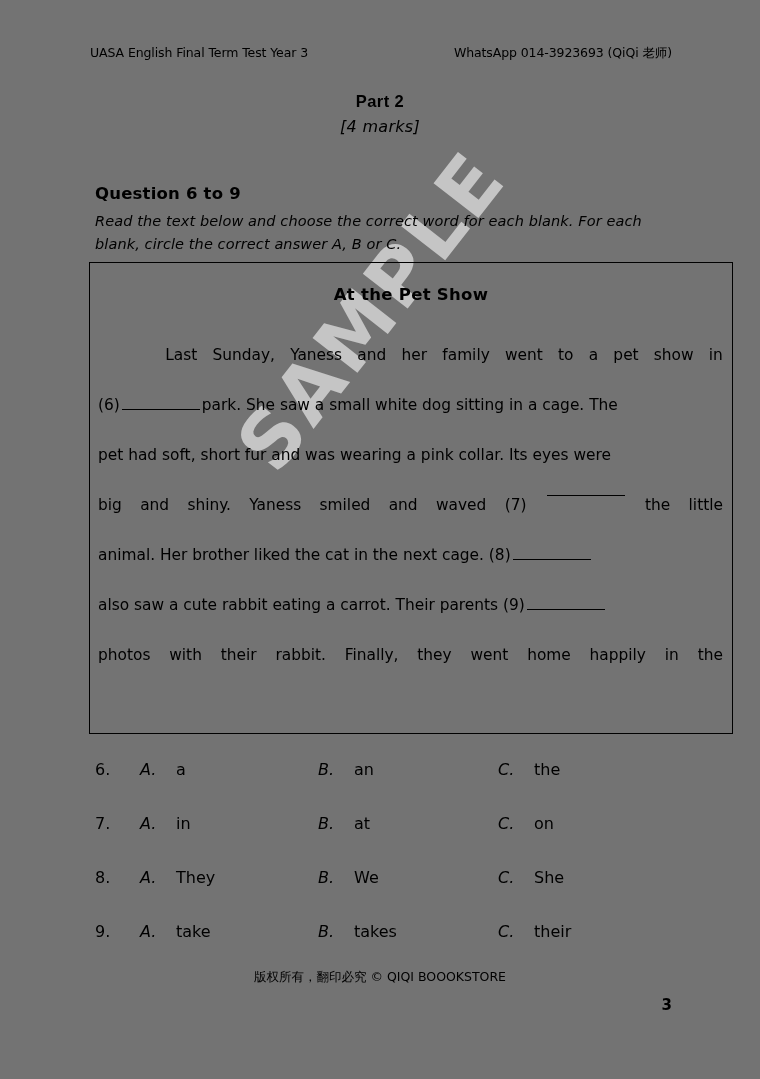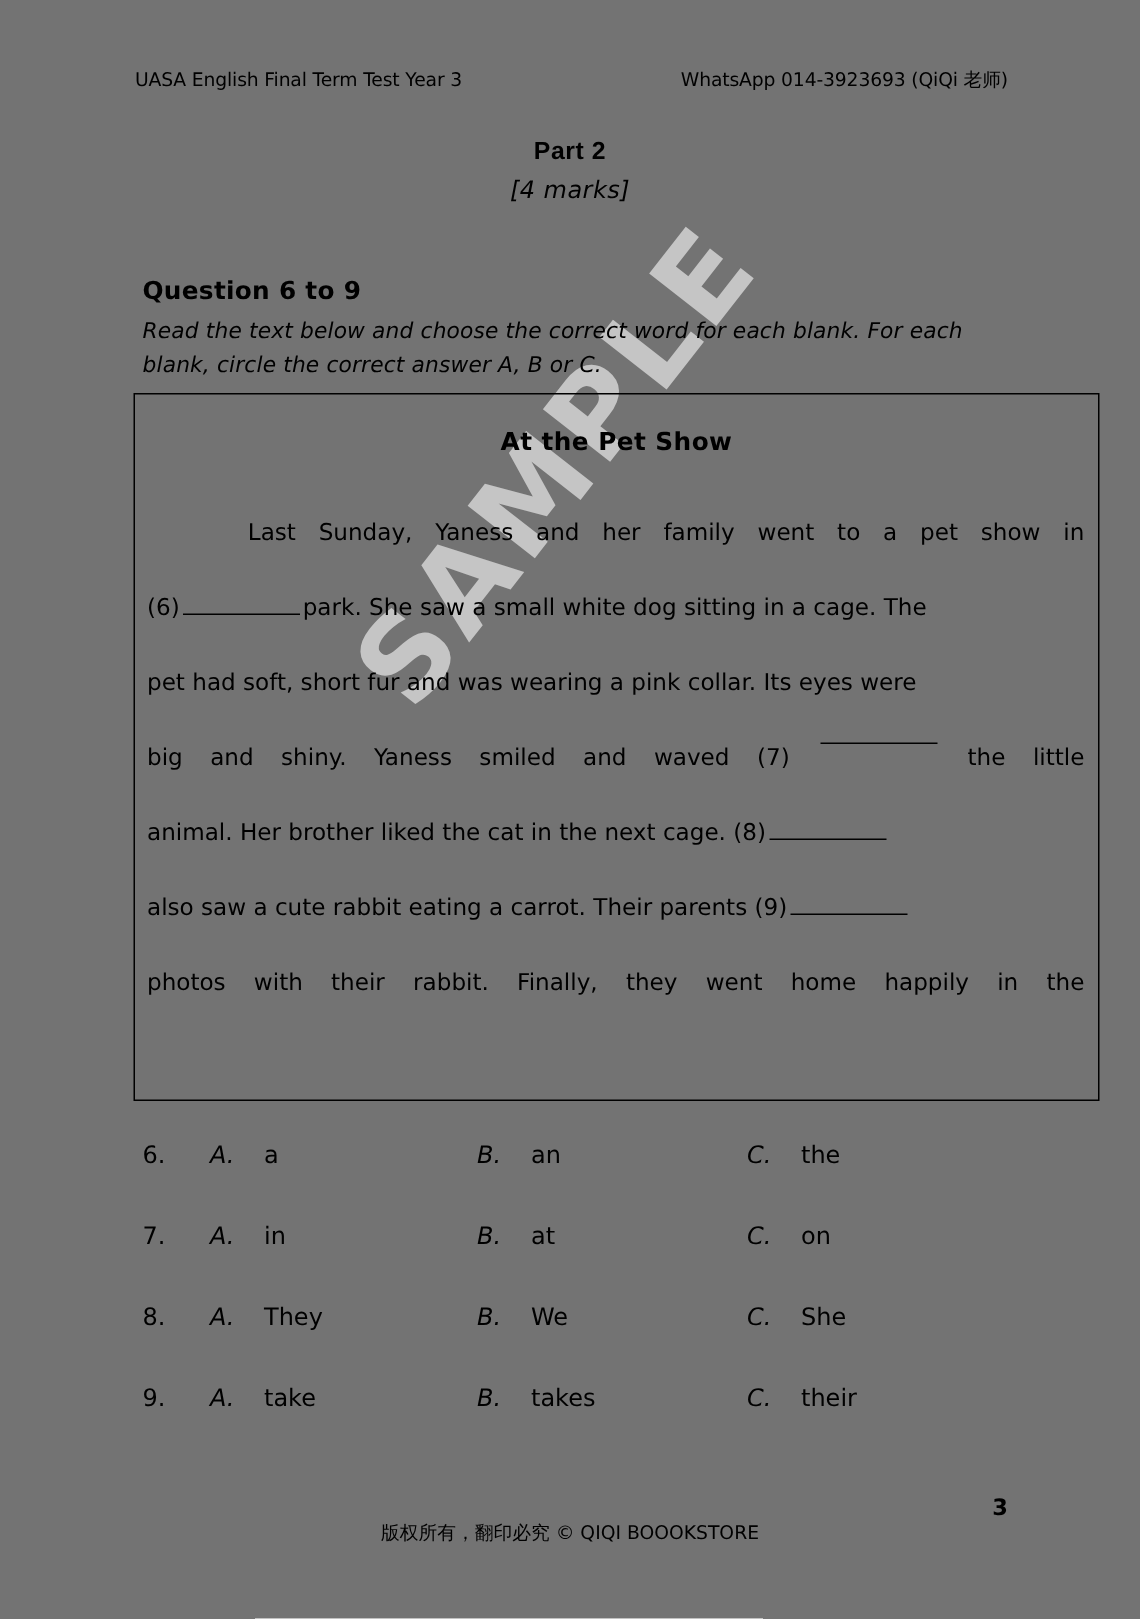--- a/index.html
+++ b/index.html
@@ -189,21 +189,21 @@
     right: 88px;
     top: 996px;
     font-family: "DejaVu Sans", sans-serif;
     font-size: 15px;
     font-weight: bold;
     z-index: 10;
   }
   #footer-note {
     position: absolute;
     left: 0;
-    top: 1014px;
+    top: 969px;
     width: 760px;
     text-align: center;
     font-family: "DejaVu Sans", sans-serif;
     font-size: 12.5px;
     z-index: 10;
   }
 </style>
 </head>
 <body>
 

